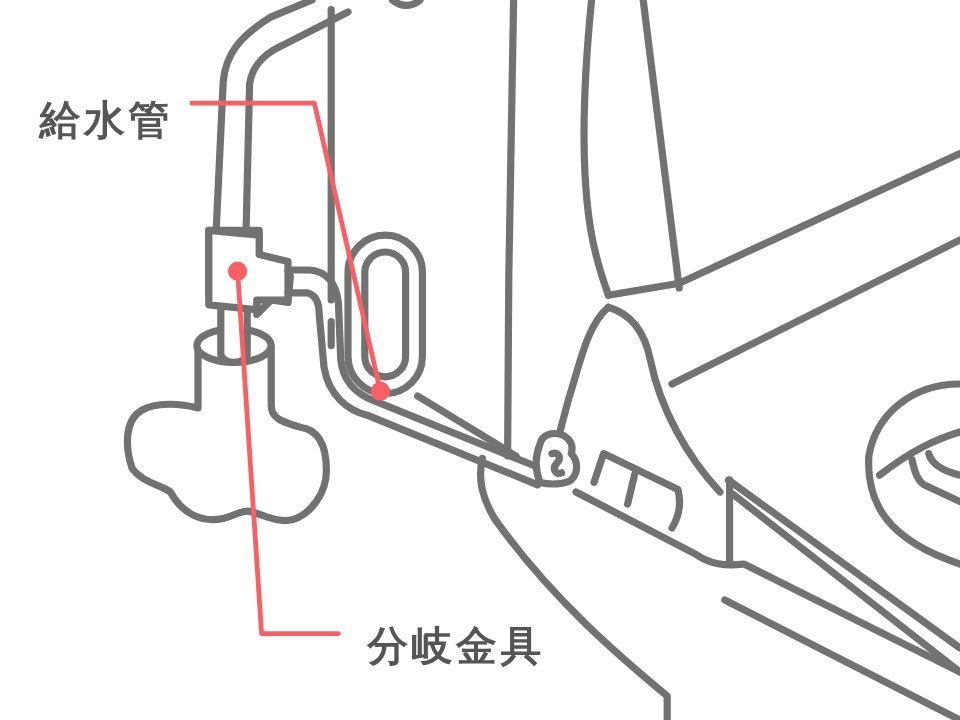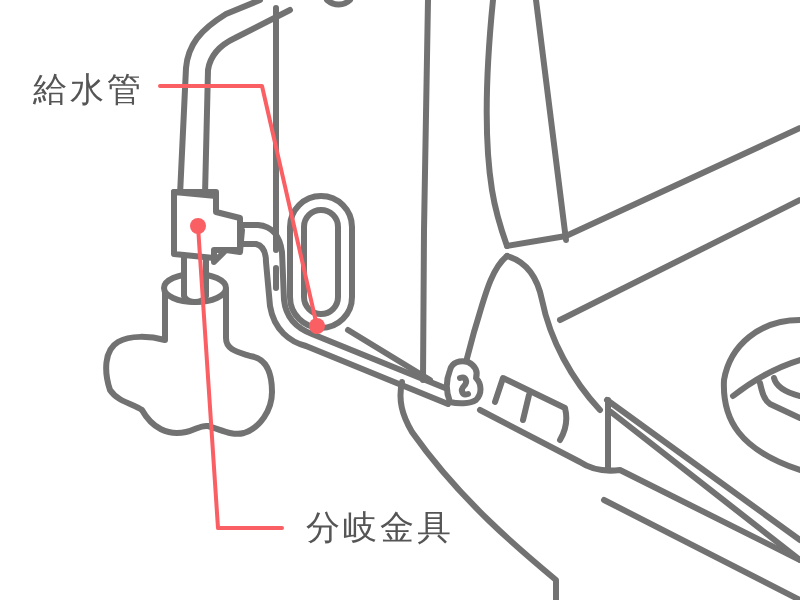--- a/index.html
+++ b/index.html
@@ -3,21 +3,21 @@
   <meta charset="utf-8">
   <style>
     html, body { margin: 0; padding: 0; background: #ffffff; }
     body { width: 800px; height: 600px; overflow: hidden; position: relative;
       font-family: "DejaVu Sans", "Liberation Sans", sans-serif; }
     #diagram { position: absolute; left: 0; top: 0; width: 800px; height: 600px; }
     .ln { fill: none; stroke: #727272; stroke-width: 6; stroke-linecap: round; stroke-linejoin: round; }
     .ln-fill { fill: #ffffff; stroke: #727272; stroke-width: 6; stroke-linecap: round; stroke-linejoin: round; }
     .lead { fill: none; stroke: #fa5f64; stroke-width: 4; stroke-linecap: round; stroke-linejoin: round; }
     .dot { fill: #fa5f64; }
-    .label { position: absolute; color: #555555; font-size: 34px; font-weight: normal; letter-spacing: 3px; line-height: 1; white-space: nowrap; }
+    .label { position: absolute; color: #555555; font-size: 34px; font-weight: bold; letter-spacing: 3px; line-height: 1; white-space: nowrap; margin-top: 12px; }
     #label-supply { left: 33px; top: 72px; }
     #label-branch { left: 306px; top: 510px; text-align: center; }
   </style>
 </head>
 <body>
 
 <svg id="diagram" viewBox="0 0 800 600" xmlns="http://www.w3.org/2000/svg">
 
   <g>
     <path class="ln" d="M276 8 L276 250"></path>

